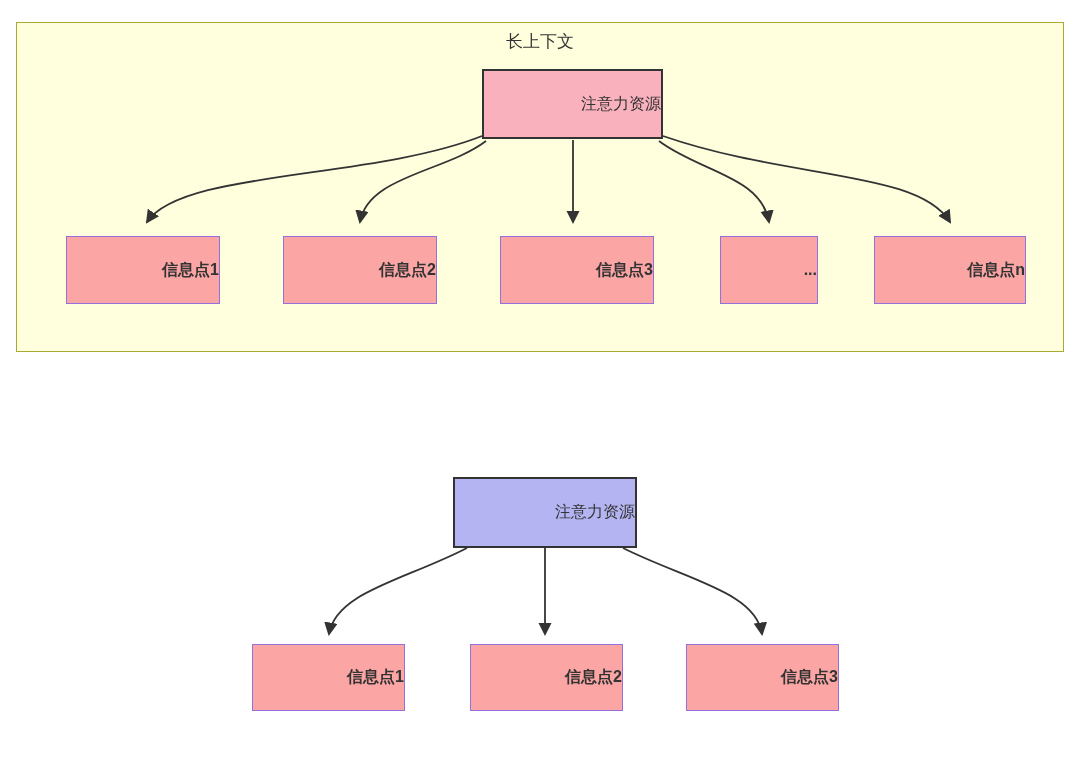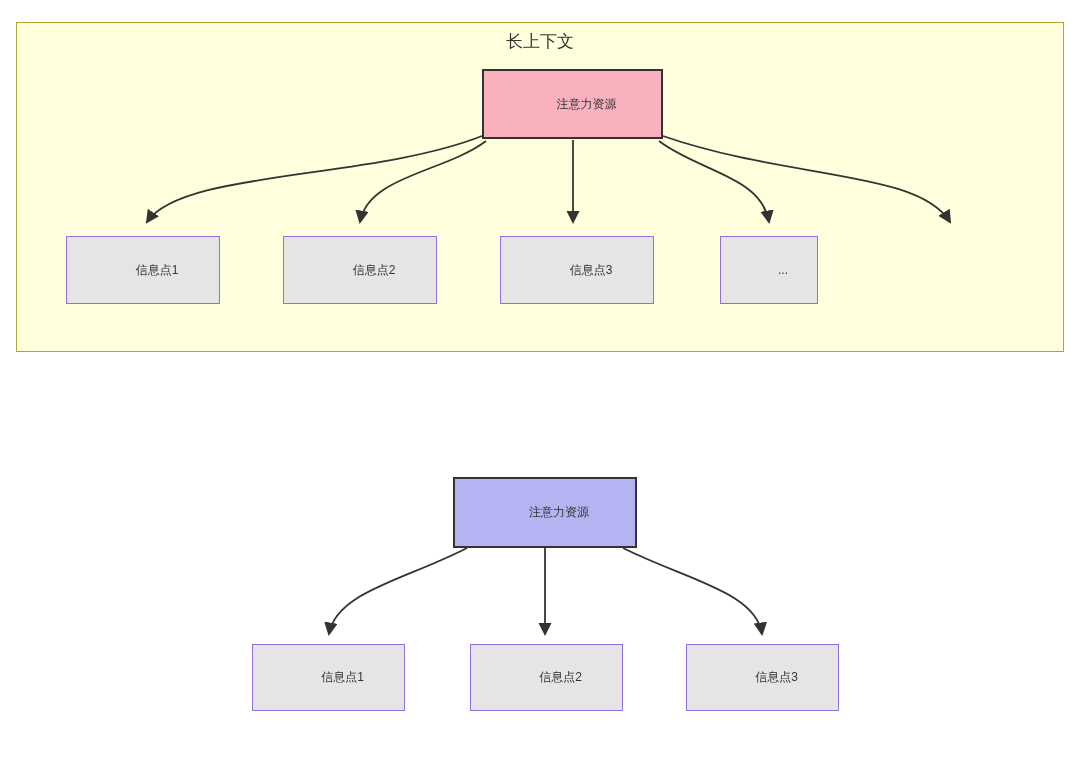--- a/index.html
+++ b/index.html
@@ -33,34 +33,35 @@
     left: 0; top: 0;
     width: 1080px; height: 774px;
     z-index: 1;
     pointer-events: none;
   }
   .node {
     position: absolute;
     box-sizing: border-box;
     display: flex;
     align-items: center;
-    justify-content: center;
-    font-size: 12px;
+    justify-content: flex-end;
+    font-size: 16px;
     color: #333333;
     z-index: 2;
     padding-left: 28px;
   }
   .root-node {
     border: 2px solid #333333;
   }
   .root-long { background: #f8b1bd; }
   .root-short { background: #b4b4f2; }
   .info-node {
-    background: #e5e5e5;
+    background: #fca5a5;
     border: 1px solid #9370db;
+    font-weight: bold;
   }
 </style>
 </head>
 <body>
 
 <div id="canvas">
 
   <div class="cluster" style="left:16px; top:22px; width:1048px; height:330px;padding-left:48px;">
     <div class="cluster-title">长上下文</div>
   </div>
@@ -95,20 +96,23 @@
   </div>
   <div class="node info-node" style="left:283px; top:236px; width:154px; height:68px;">
     <span>信息点2</span>
   </div>
   <div class="node info-node" style="left:500px; top:236px; width:154px; height:68px;">
     <span>信息点3</span>
   </div>
   <div class="node info-node" style="left:720px; top:236px; width:98px; height:68px;">
     <span>...</span>
   </div>
+  <div class="node info-node" style="left:874px; top:236px; width:152px; height:68px;">
+    <span>信息点n</span>
+  </div>
 
   <div class="node root-node root-short" style="left:453px; top:477px; width:184px; height:71px;">
     <span>注意力资源</span>
   </div>
 
   <div class="node info-node" style="left:252px; top:644px; width:153px; height:67px;">
     <span>信息点1</span>
   </div>
   <div class="node info-node" style="left:470px; top:644px; width:153px; height:67px;">
     <span>信息点2</span>

